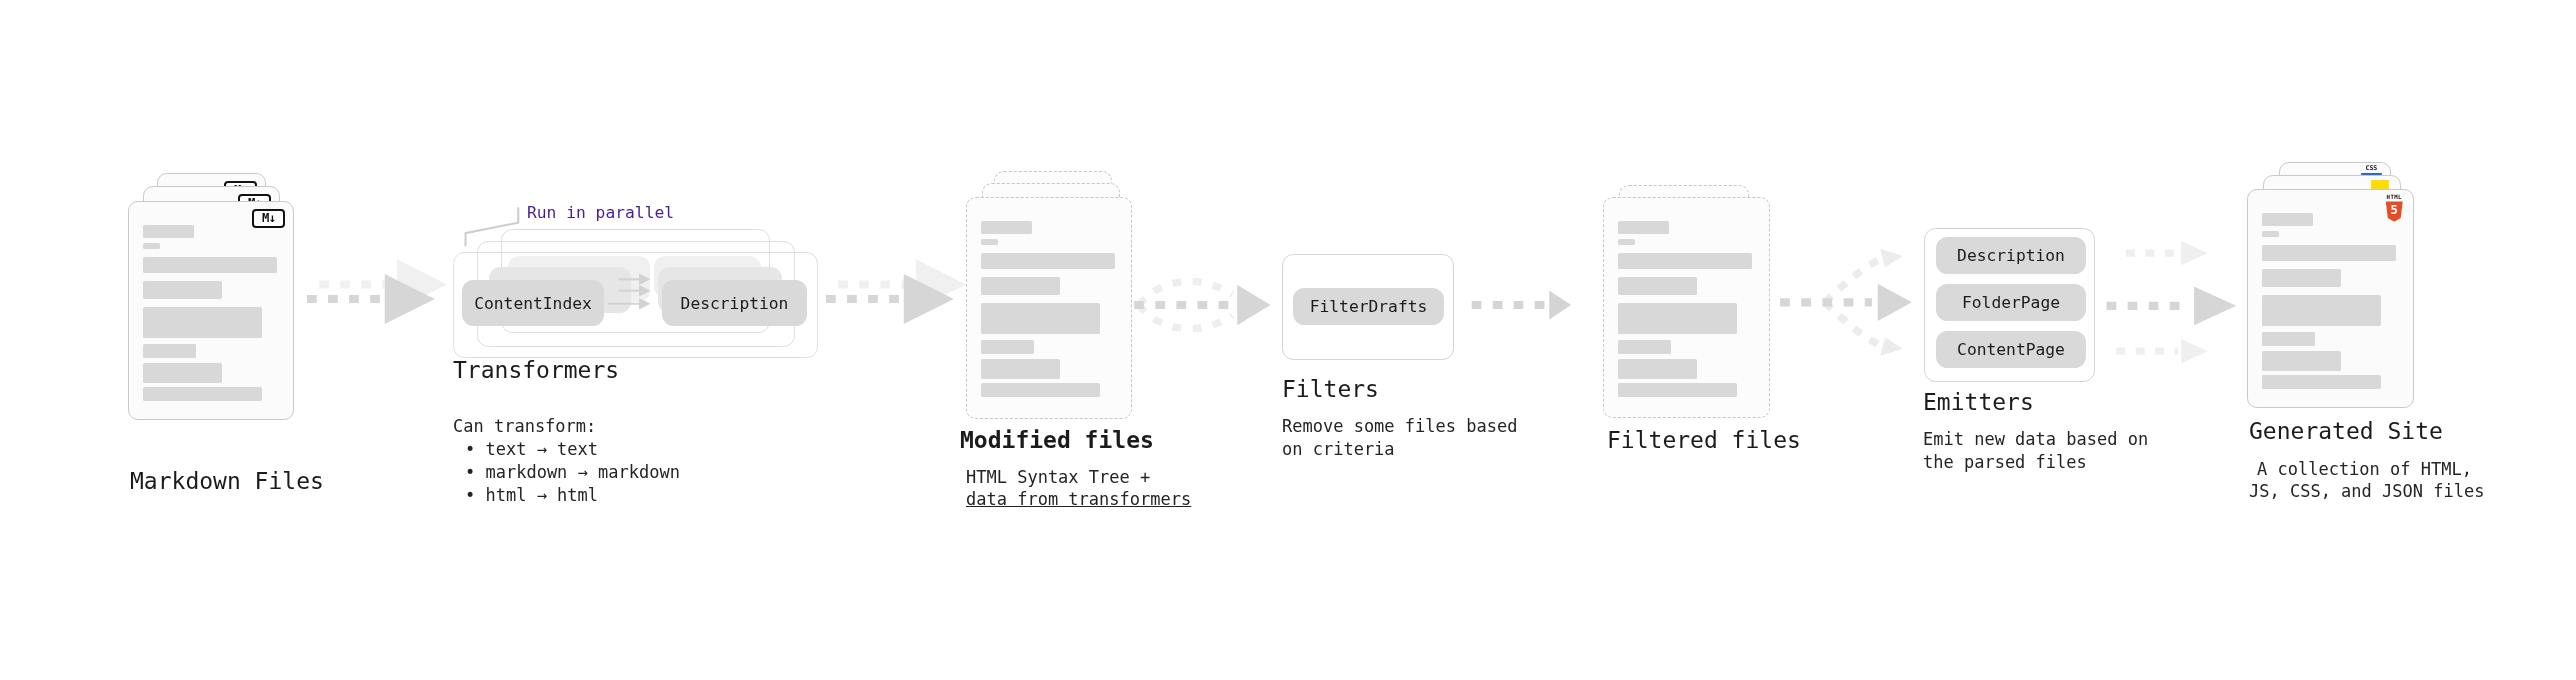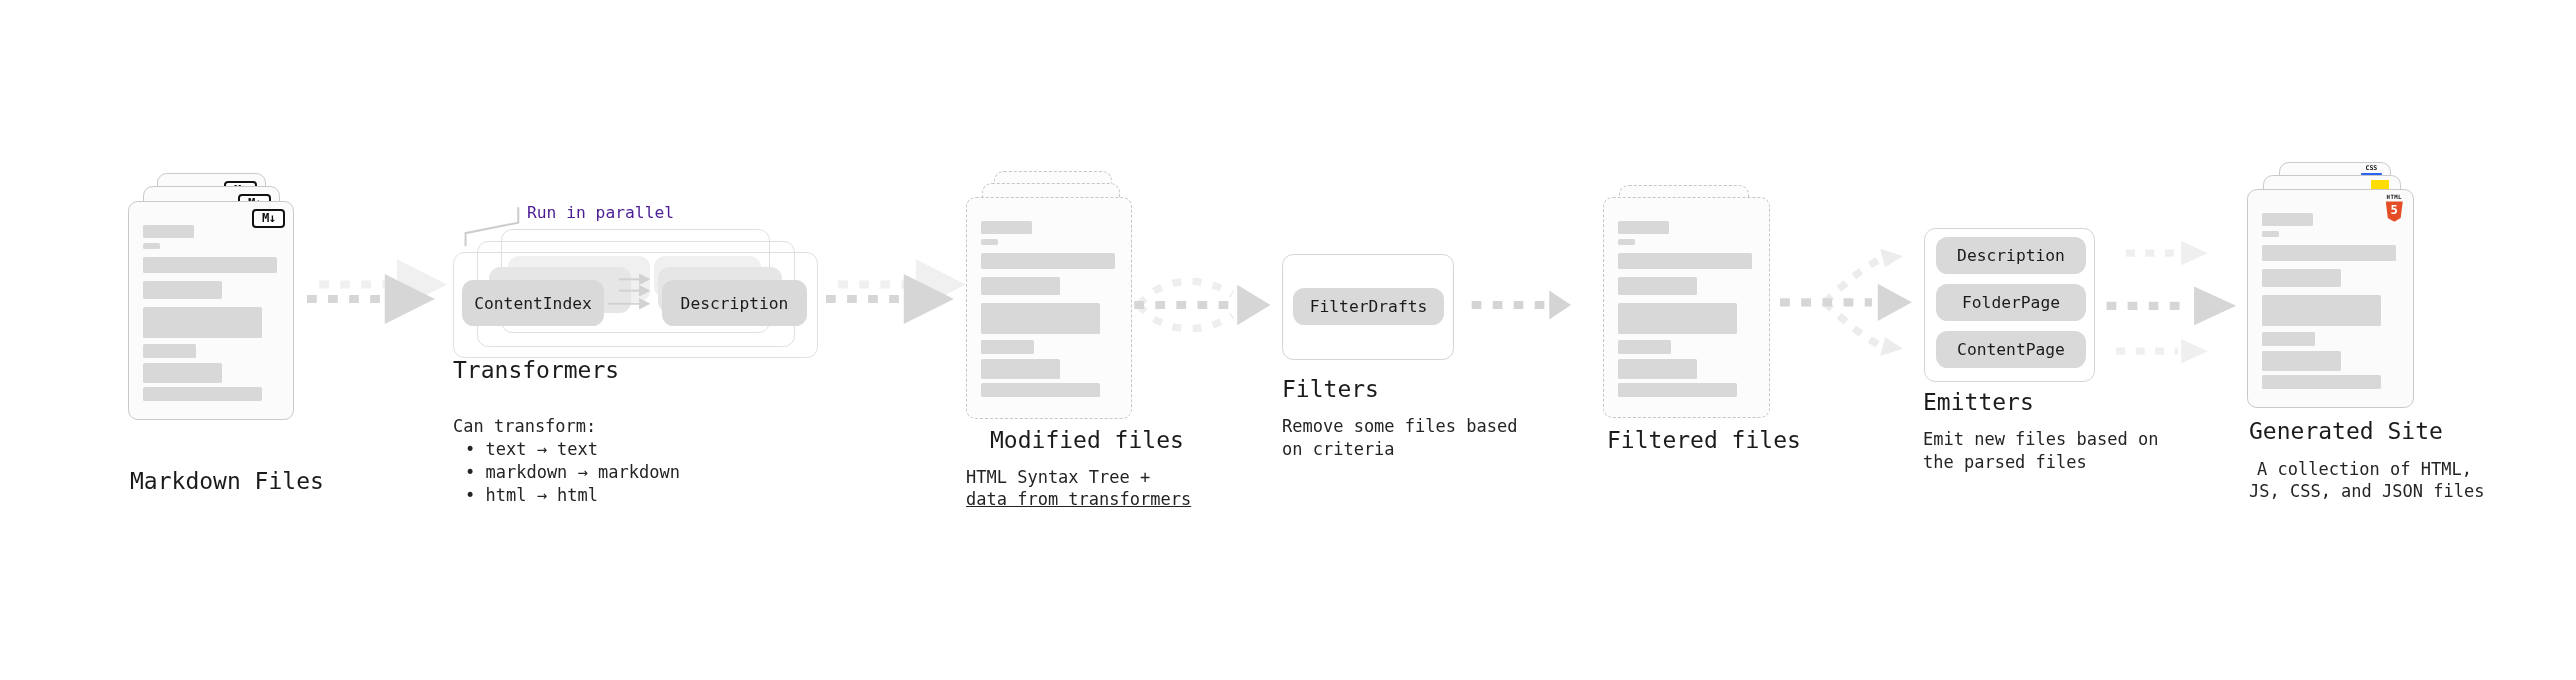--- a/index.html
+++ b/index.html
@@ -128,21 +128,21 @@
         <div class="bar" style="width: 51px; height: 13px; margin-top: 0px;"></div>
         <div class="bar" style="width: 17px; height: 5.7px; margin-top: 4.9px;"></div>
         <div class="bar" style="width: 134px; height: 16.3px; margin-top: 8.1px;"></div>
         <div class="bar" style="width: 79px; height: 18px; margin-top: 8.1px;"></div>
         <div class="bar" style="width: 119px; height: 31px; margin-top: 8.1px;"></div>
         <div class="bar" style="width: 53px; height: 14.6px; margin-top: 5.7px;"></div>
         <div class="bar" style="width: 79px; height: 20.3px; margin-top: 4.1px;"></div>
         <div class="bar" style="width: 119px; height: 14px; margin-top: 4.1px;"></div>
       </div>
   </div>
-  <div class="label" style="left:990px;top:427px;">Modified files</div>
+  <div class="label" style="left:960px;top:427px;font-weight:bold;">Modified files</div>
   <div class="cap" style="left:966px;top:466px;">HTML Syntax Tree +</div>
   <div class="cap" style="left:966px;top:488px;text-decoration:underline;">data from transformers</div>
 </div>
 
 <svg style="left:1131px;top:262px;" width="150" height="86" viewBox="0 0 185 106">
   <path d="M10,53 C35,20 85,14 125,40" fill="none" stroke="#eeeeee" stroke-width="9" stroke-dasharray="11 14"></path>
   <path d="M10,53 C35,86 85,92 125,66" fill="none" stroke="#eeeeee" stroke-width="9" stroke-dasharray="11 14"></path>
   <line x1="4" y1="53" x2="122" y2="53" stroke="#d6d6d6" stroke-width="10" stroke-dasharray="12 14"></line>
   <polygon points="131,28 172,53 131,78" fill="#d6d6d6"></polygon>
 </svg>
@@ -185,21 +185,21 @@
   <line x1="5" y1="74" x2="118" y2="74" stroke="#d6d6d6" stroke-width="10" stroke-dasharray="12 14"></line>
   <polygon points="125,51 167,74 125,97" fill="#d6d6d6"></polygon>
 </svg>
 
 <div>
   <div class="panel" style="left:1924px;top:228px;width:171px;height:154px;"></div>
   <div class="pill" style="left:1936px;top:237px;width:150px;height:37px;">Description</div>
   <div class="pill" style="left:1936px;top:284px;width:150px;height:37px;">FolderPage</div>
   <div class="pill" style="left:1936px;top:331px;width:150px;height:37px;">ContentPage</div>
   <div class="label" style="left:1923px;top:389px;">Emitters</div>
-  <div class="cap" style="left:1923px;top:428px;">Emit new files based on</div>
+  <div class="cap" style="left:1923px;top:428px;">Emit new data based on</div>
   <div class="cap" style="left:1923px;top:451px;">the parsed files</div>
 </div>
 
 <svg style="left:2103px;top:237px;" width="140" height="128" viewBox="0 0 172 158">
   <line x1="28" y1="20" x2="92" y2="20" stroke="#efefef" stroke-width="9" stroke-dasharray="11 13"></line>
   <polygon points="96,5 129,20 96,35" fill="#efefef"></polygon>
   <line x1="4" y1="85" x2="108" y2="85" stroke="#d6d6d6" stroke-width="10" stroke-dasharray="12 14"></line>
   <polygon points="112,61 164,85 112,109" fill="#d6d6d6"></polygon>
   <line x1="16" y1="141" x2="92" y2="141" stroke="#efefef" stroke-width="9" stroke-dasharray="11 13"></line>
   <polygon points="96,126 129,141 96,156" fill="#efefef"></polygon>

